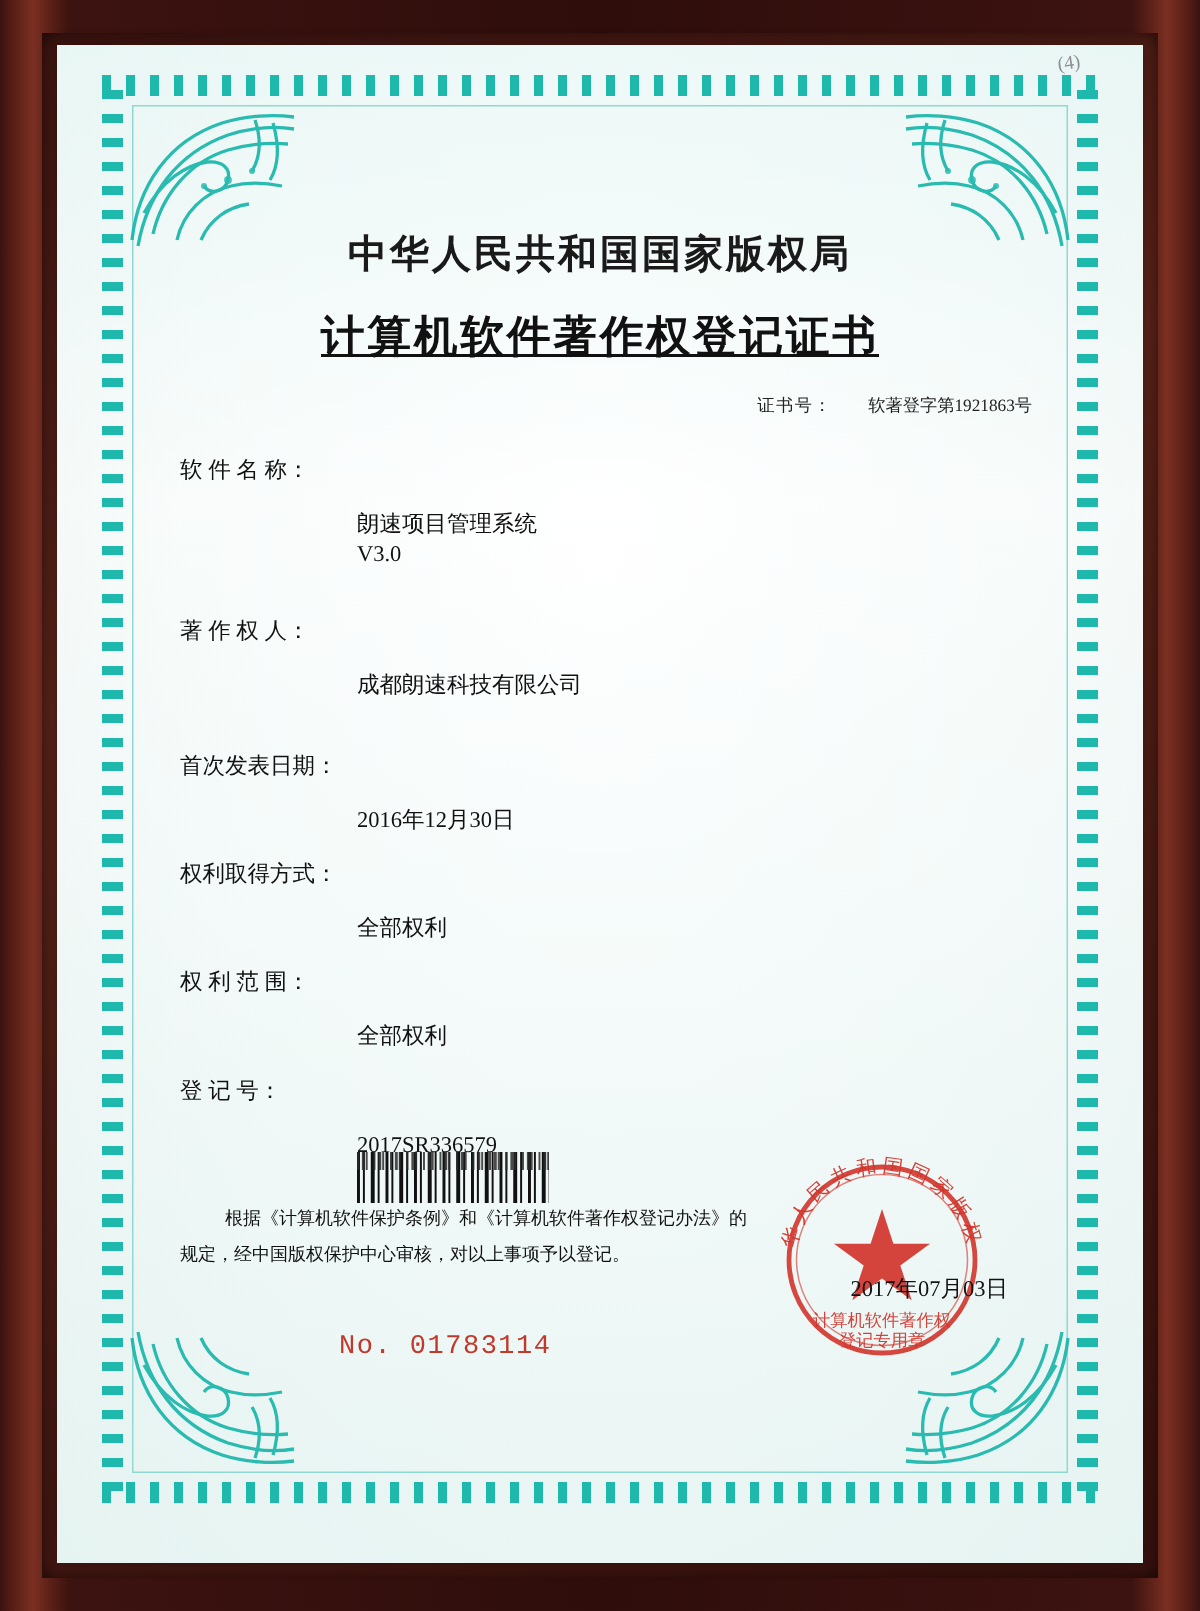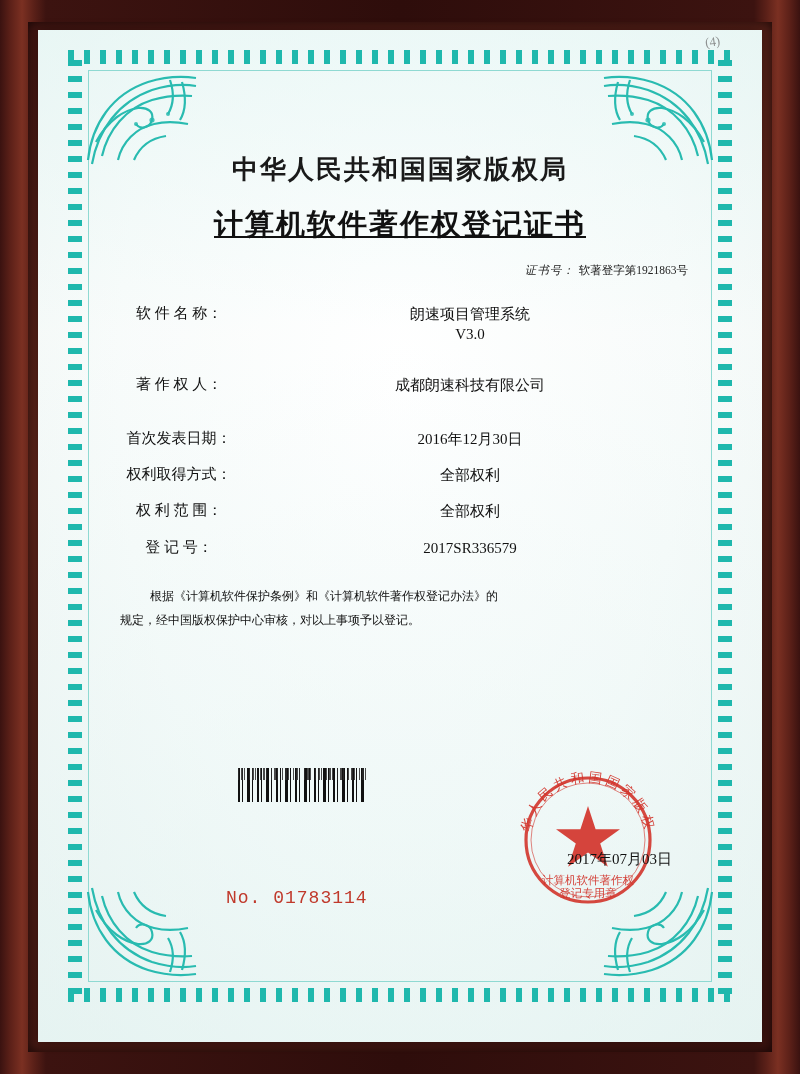--- a/index.html
+++ b/index.html
@@ -145,42 +145,42 @@
     font-family: "Liberation Serif", serif;
     text-decoration: underline;
   }
   .certno-row {
     text-align: right;
     margin-top: 18px;
     padding-right: 14px;
     font-size: 11.5px;
     color: #222;
   }
-  .certno-row .lbl { letter-spacing: 1px; font-style: italic; }
-  .certno-row .val { margin-left: 4px; }
+  .certno-row .lbl { letter-spacing: 1px; }
+  .certno-row .val { margin-left: 24px; }
 
   .field {
     display: flex;
     align-items: flex-start;
     margin-top: 22px;
     padding-left: 22px;
     font-size: 15px;
     color: #111;
-    text-align: center;
   }
   .field .lbl {
     width: 118px;
     flex: 0 0 118px;
     letter-spacing: 0px;
     white-space: pre;
   }
   .field .val {
     flex: 1;
     line-height: 1.35;
     white-space: pre-line;
+    margin-top: 36px;
   }
   .field.tight { margin-top: 16px; }
 
   .gap-big { height: 18px; }
 
   .para {
     margin-top: 26px;
     padding: 0 18px 0 22px;
     font-size: 12px;
     line-height: 2.0;

